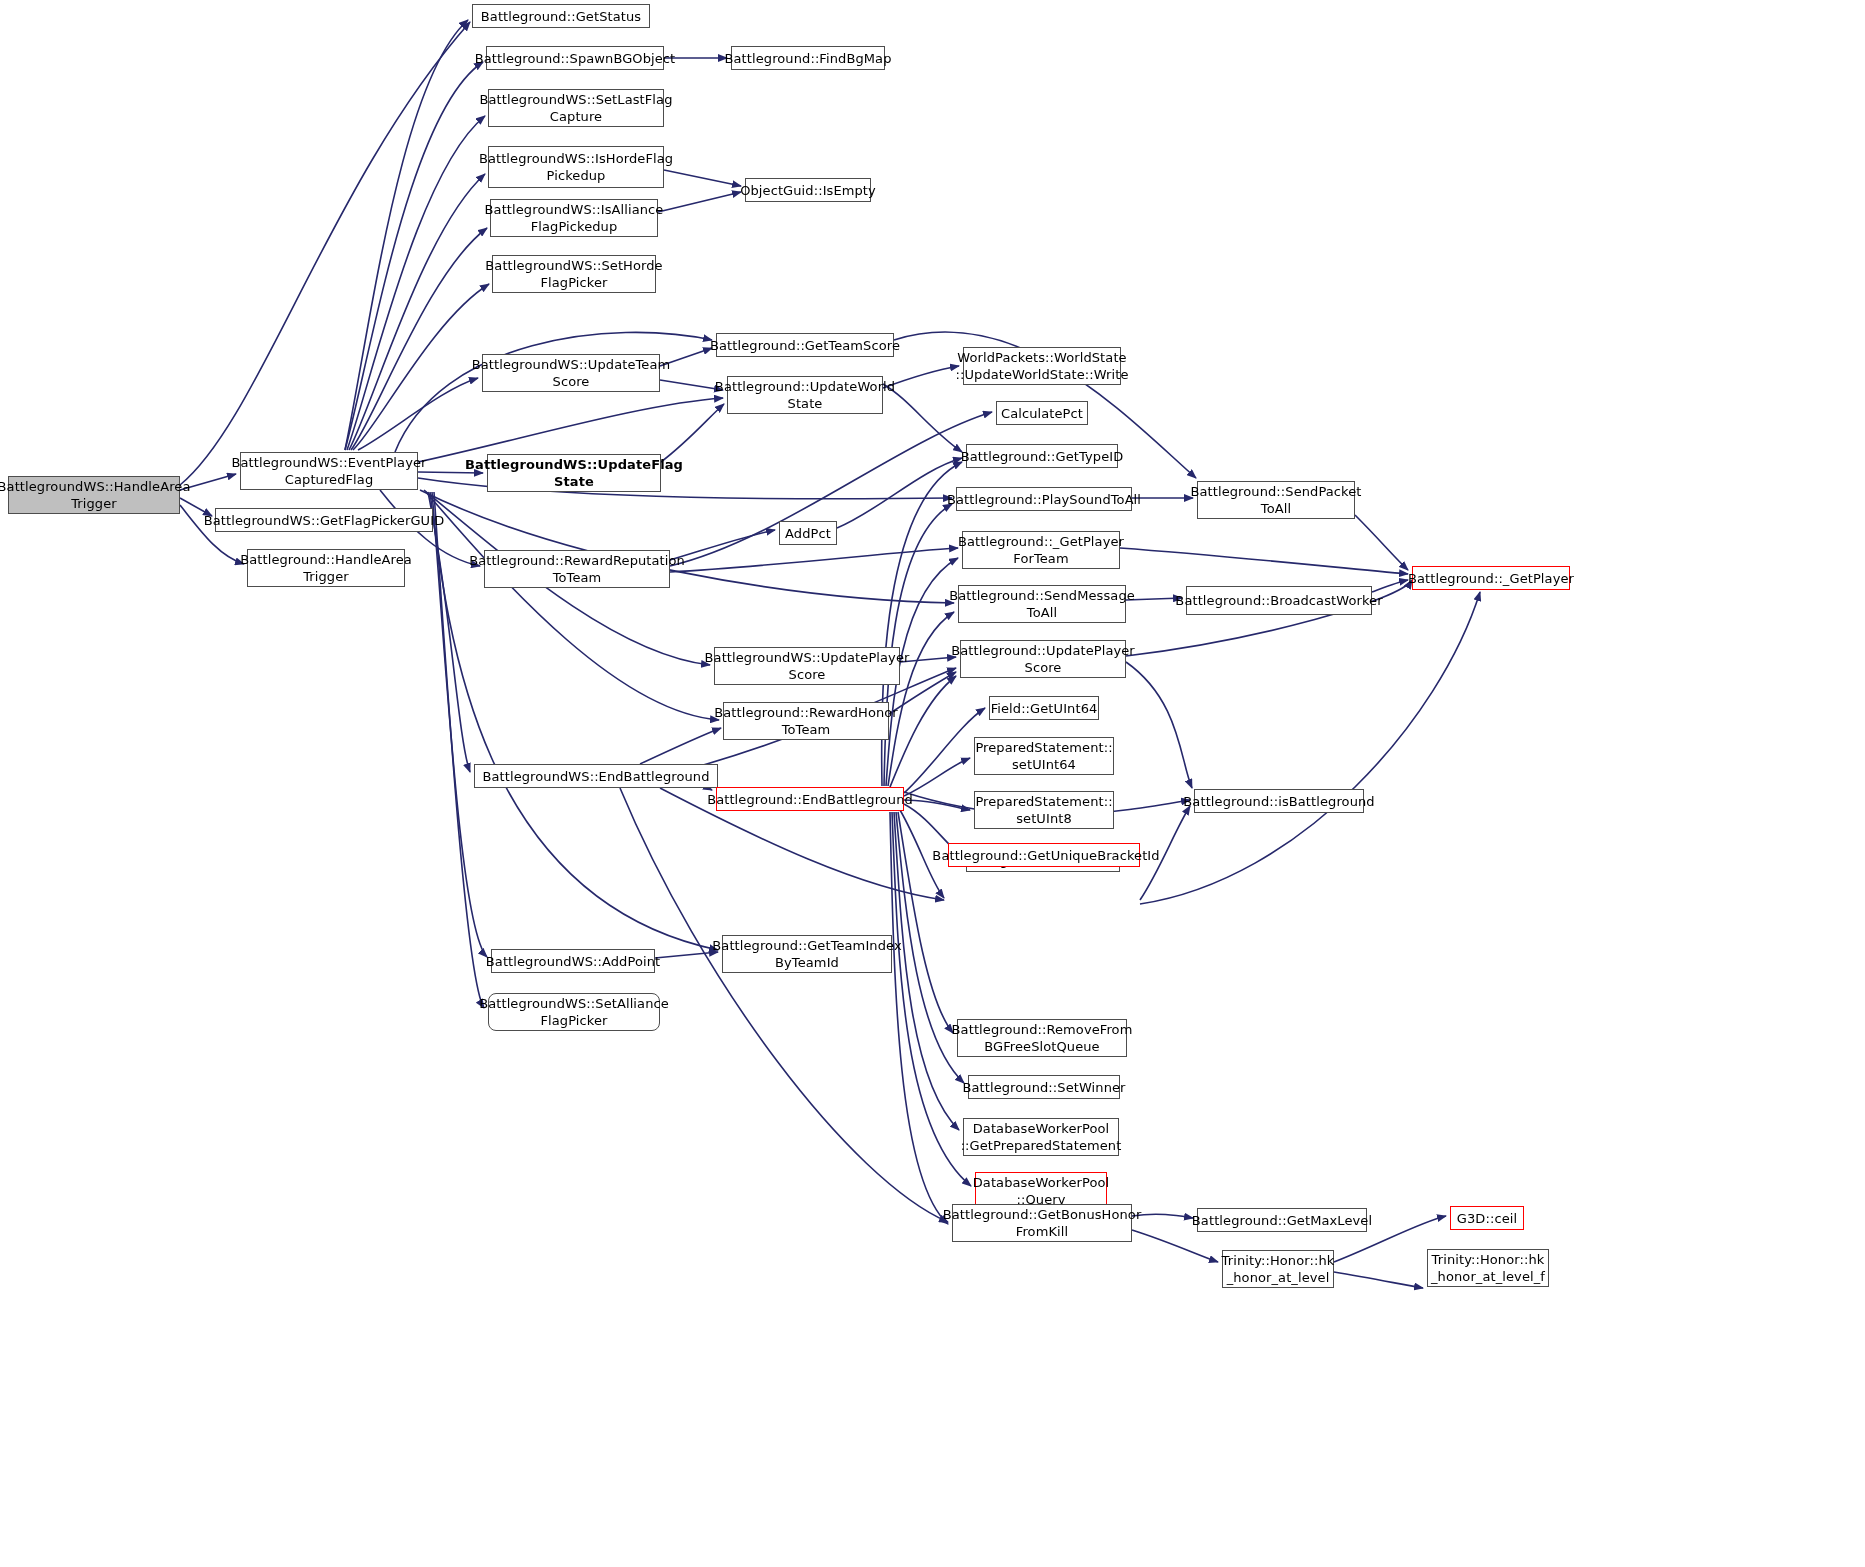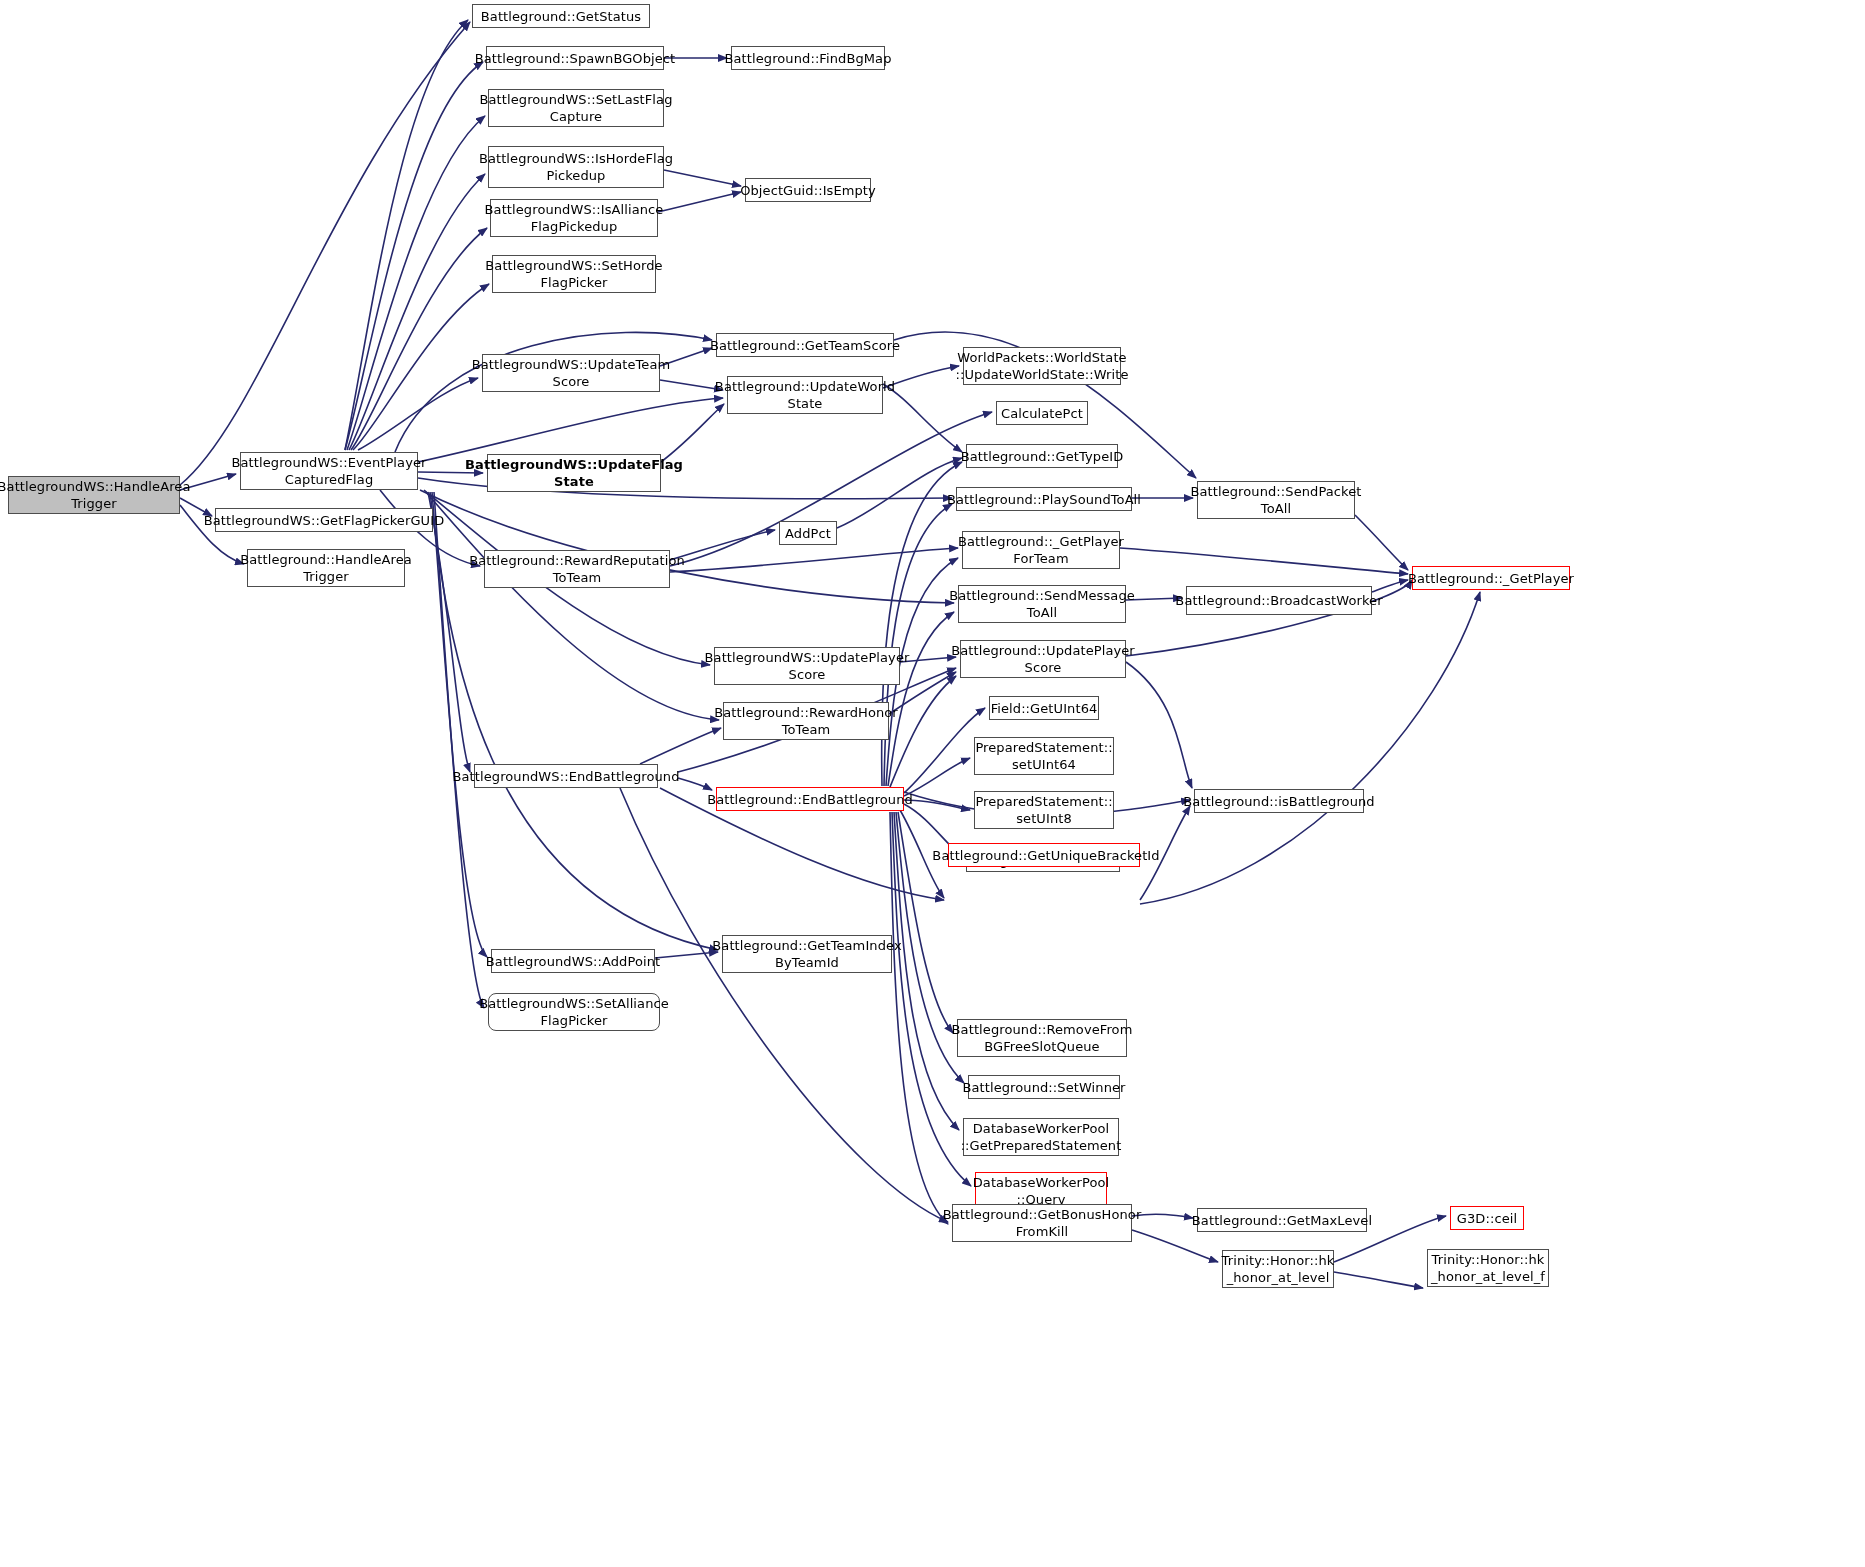--- a/index.html
+++ b/index.html
@@ -179,21 +179,21 @@
 Score</div>
       <div class="node" style="left: 723px; top: 702px; width: 166px; height: 38px;">Battleground::RewardHonor
 ToTeam</div>
       <div class="node" style="left: 989px; top: 696px; width: 110px; height: 24px;">Field::GetUInt64</div>
       <div class="node" style="left: 974px; top: 737px; width: 140px; height: 38px;">PreparedStatement::
 setUInt64</div>
       <div class="node" style="left: 974px; top: 791px; width: 140px; height: 38px;">PreparedStatement::
 setUInt8</div>
       <div class="node" style="left: 966px; top: 848px; width: 154px; height: 24px;">Battleground::GetWinner</div>
       <div class="node red" style="left: 948px; top: 843px; width: 192px; height: 24px; padding-left: 8px;">Battleground::GetUniqueBracketId</div>
-      <div class="node" style="left: 474px; top: 764px; width: 184px; height: 24px;">BattlegroundWS::EndBattleground</div>
+      <div class="node" style="left: 474px; top: 764px; width: 244px; height: 24px;">BattlegroundWS::EndBattleground</div>
       <div class="node red" style="left: 716px; top: 787px; width: 188px; height: 24px;">Battleground::EndBattleground</div>
       <div class="node" style="left: 1194px; top: 789px; width: 170px; height: 24px;">Battleground::isBattleground</div>
       <div class="node" style="left: 1197px; top: 481px; width: 158px; height: 38px;">Battleground::SendPacket
 ToAll</div>
       <div class="node" style="left: 1186px; top: 586px; width: 186px; height: 29px;">Battleground::BroadcastWorker</div>
       <div class="node red" style="left: 1412px; top: 566px; width: 158px; height: 24px;">Battleground::_GetPlayer</div>
       <div class="node" style="left: 722px; top: 935px; width: 170px; height: 38px;">Battleground::GetTeamIndex
 ByTeamId</div>
       <div class="node" style="left: 491px; top: 949px; width: 164px; height: 24px;">BattlegroundWS::AddPoint</div>
       <div class="node" style="left: 488px; top: 993px; width: 172px; height: 38px; border-radius: 8px;">BattlegroundWS::SetAlliance

